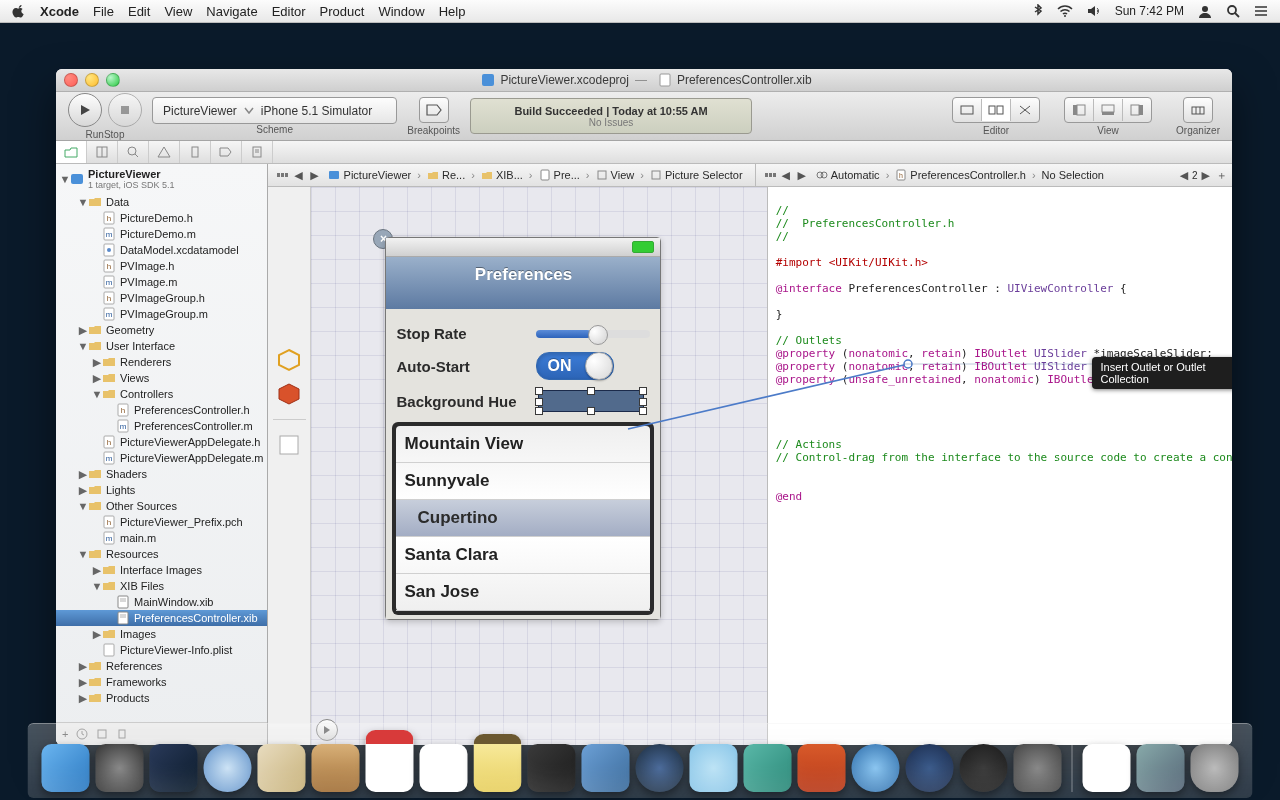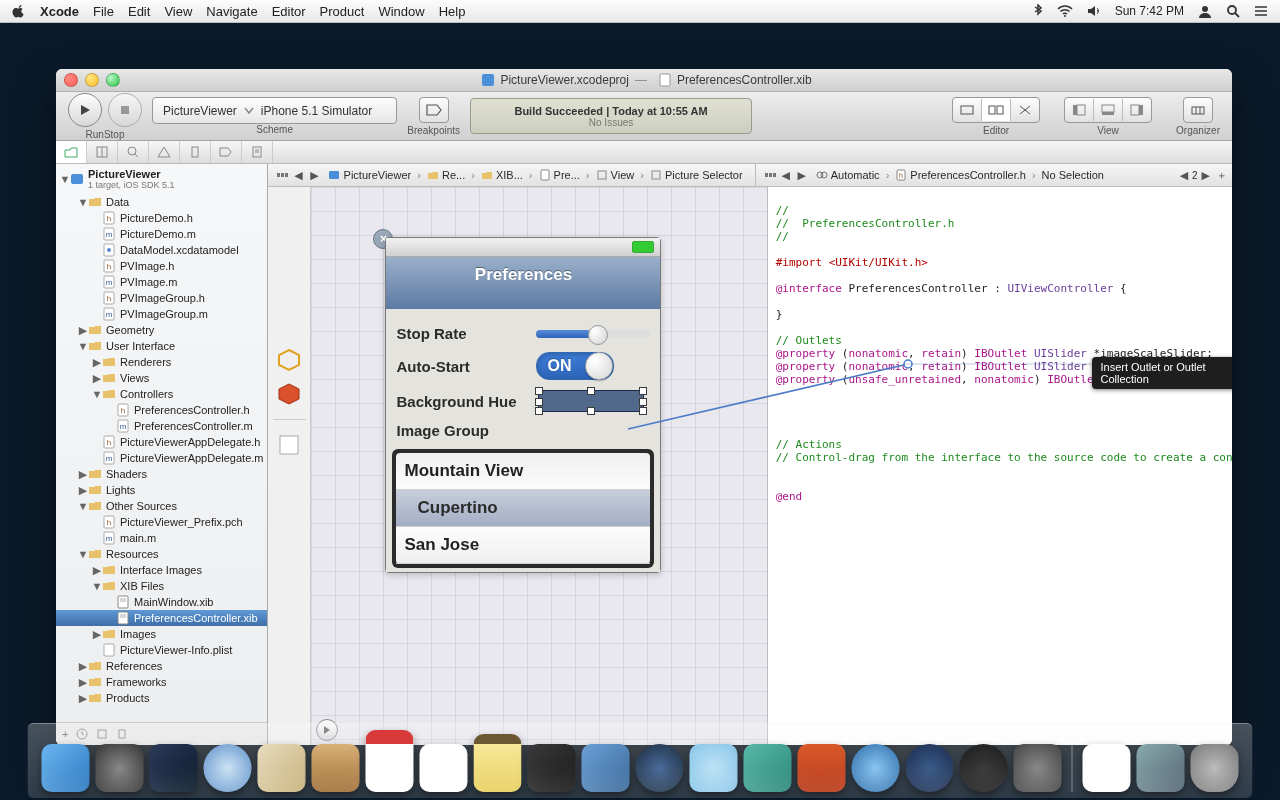--- a/index.html
+++ b/index.html
@@ -1142,27 +1142,26 @@
                   <div class="h" style="left:-4px;top:-4px"></div>
                   <div class="h" style="left:48px;top:-4px"></div>
                   <div class="h" style="right:-4px;top:-4px"></div>
                   <div class="h" style="left:-4px;top:7px"></div>
                   <div class="h" style="right:-4px;top:7px"></div>
                   <div class="h" style="left:-4px;bottom:-4px"></div>
                   <div class="h" style="left:48px;bottom:-4px"></div>
                   <div class="h" style="right:-4px;bottom:-4px"></div>
                 </div>
               </div>
-              <div class="pref-row">
-                <span class="pref-label">Image Group</span>
-              </div>
               <div class="picker">
                 <div class="picker-list" id="picker-list">
                     <div class="picker-row">Mountain View</div>
+                    <div class="picker-row">Sunnyvale</div>
                     <div class="picker-row sel">Cupertino</div>
+                    <div class="picker-row">Santa Clara</div>
                     <div class="picker-row">San Jose</div>
                   </div>
               </div>
             </div>
           </div>
 
         </div>
         <div class="assistant">
           <div class="code">
 <span class="green">//</span>

